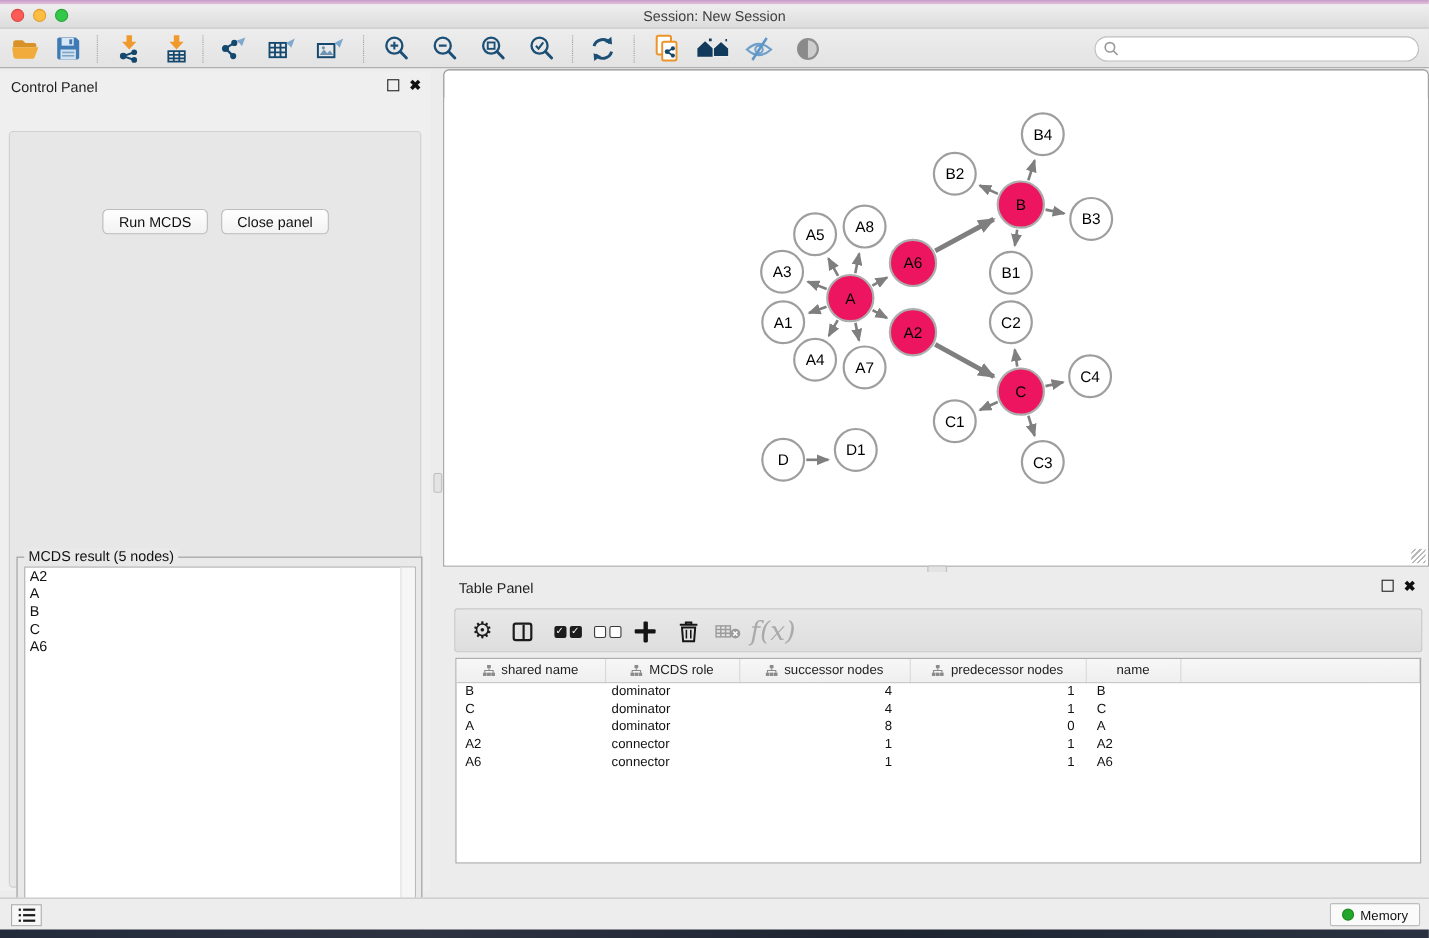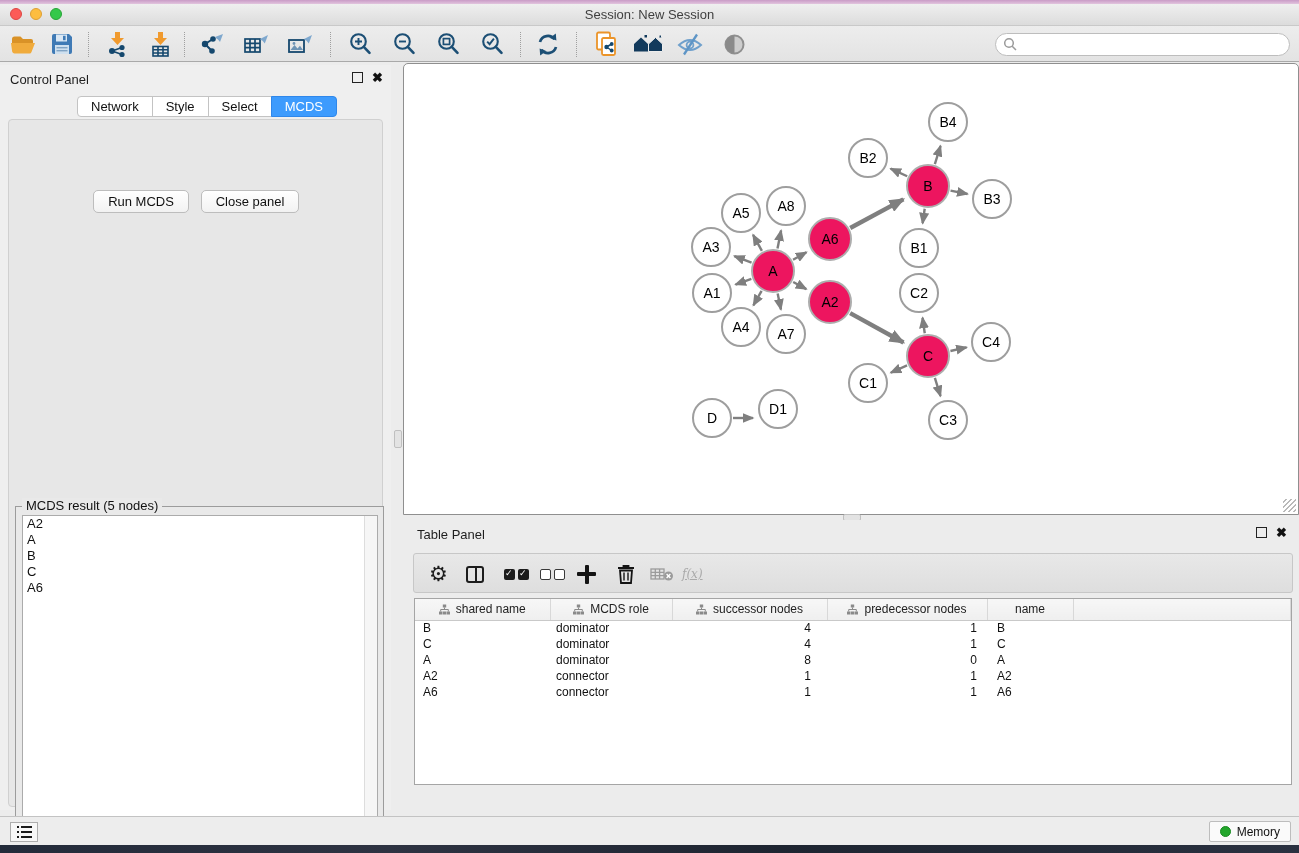--- a/index.html
+++ b/index.html
@@ -85,21 +85,21 @@
   .colicon { width:18px; height:17px; border:2px solid #1C1C1C; border-radius:3px; position:relative; }
   .colicon::after { content:""; position:absolute; left:50%; top:0; width:2px; height:100%; background:#1C1C1C; }
   .chk { width:11px; height:11px; border-radius:2px; margin:0 1.5px; display:inline-block; }
   .chk.on { background:#1C1C1C; position:relative; }
   .chk.on::after { content:"✓"; color:#fff; font-size:9px; position:absolute; left:1.5px; top:-1px; }
   .chk.off { border:1.5px solid #3A3A3A; background:#fff; }
   .plusicon { position:relative; width:19px; height:19px; }
   .plusicon::before, .plusicon::after { content:""; position:absolute; background:#141414; border-radius:1px; }
   .plusicon::before { left:0; top:7.5px; width:19px; height:4px; }
   .plusicon::after { left:7.5px; top:0; width:4px; height:19px; }
-  .fx { font-family:"DejaVu Serif", serif; font-style:italic; font-size:12px; color:#AAAAAA;text-decoration:underline; }
+  .fx { font-family:"DejaVu Serif", serif; font-style:italic; font-size:24px; color:#AAAAAA; }
 
   
   #status-bar { left:0; top:816px; width:1299px; height:29px; background:#EDEDED; border-top:1px solid #C3C3C3; }
   #list-btn { position:absolute; left:10px; top:5px; width:28px; height:20px; background:#F7F7F7; border:1px solid #ADADAD; display:flex; align-items:center; justify-content:center; }
   .listglyph { position:relative; width:15px; height:12px; }
   .listglyph div { position:absolute; height:2.4px; background:#1A1A1A; }
   #memory-btn { position:absolute; right:8px; top:4px; height:21px; padding:0 10px; background:#FAFAFA; border:1px solid #BDBDBD; border-radius:2px; display:flex; align-items:center; gap:6px; font-size:12px; color:#111; }
   #memory-dot { width:11px; height:11px; border-radius:50%; background:#23A62C; border:1px solid #188A20; }
   #bottom-strip { left:0; top:845px; width:1299px; height:8px; background:linear-gradient(90deg,#232B3A,#2E3342 30%,#1E2531 60%,#2A3140); }
 </style>
@@ -264,26 +264,20 @@
 </div>
 
 <div class="abs" id="control-panel">
   <div id="cp-header">
     <span id="cp-title">Control Panel</span>
     <span class="win-btns">
       <span class="float-btn"></span>
       <span class="close-btn">✖</span>
     </span>
   </div>
-  <div class="tabrow" style="left:77px; top:31px;" id="cp-tabs">
-      <div class="tab">Network</div>
-      <div class="tab">Style</div>
-      <div class="tab">Select</div>
-      <div class="tab active">MCDS</div>
-    </div>
   <div id="cp-content">
     <div class="cp-btn" id="run-btn">Run MCDS</div>
     <div class="cp-btn" id="closepanel-btn">Close panel</div>
     <div id="result-fieldset">
       <span id="result-legend">MCDS result (5 nodes)</span>
       <div id="result-list">
         <div id="result-scroll"></div>
       <div class="item">A2</div>
           <div class="item">A</div>
           <div class="item">B</div>

